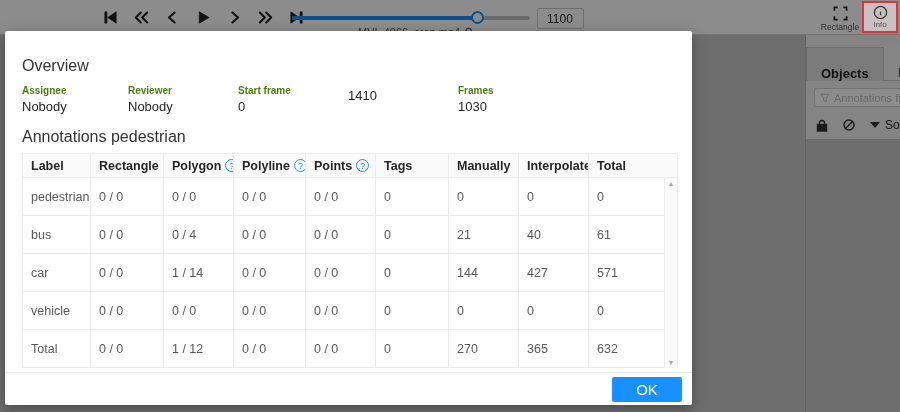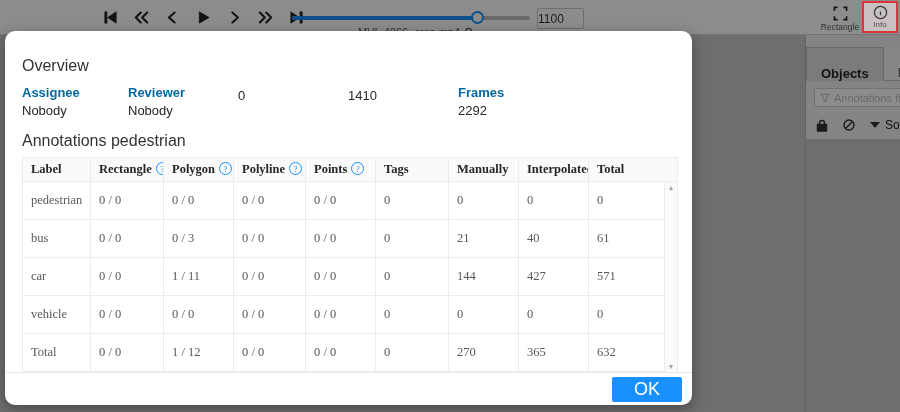--- a/index.html
+++ b/index.html
@@ -9,21 +9,21 @@
   .topbar { position:absolute; top:0; left:0; width:900px; height:35px; background:#ffffff; border-bottom:1px solid #d4d4d4; z-index:1; }
   .controls { position:absolute; left:100px; top:0; height:35px; display:flex; align-items:center; gap:11px; }
   .pbtn { width:20px; height:20px; display:flex; align-items:center; justify-content:center; cursor:pointer; }
   .pbtn svg { width:17px; height:17px; fill:#242424; stroke:#242424; }
   .slider { position:absolute; left:292px; top:15px; width:238px; height:6px; }
   .slider .rail { position:absolute; top:1px; left:0; width:100%; height:4px; background:#c2c2c2; border-radius:2px; }
   .slider .fill { position:absolute; top:1px; left:0; height:4px; background:#1890ff; border-radius:2px; }
   .slider .handle { position:absolute; top:-4px; width:13px; height:13px; margin-left:-7px; background:#fff; border:2px solid #1890ff; border-radius:50%; }
   .filename { position:absolute; left:358px; top:26px; font-size:11px; color:#595959; display:flex; align-items:center; gap:4px; white-space:nowrap; }
   .filename svg { width:11px; height:11px; stroke:#595959; fill:none; }
-  .frameinput { position:absolute; left:537px; top:8px; width:47px; height:21px; border:1px solid #c9c9c9; border-radius:2px; font-size:12px; color:#333; padding-left:0; background:#fff; font-family:"Liberation Sans",sans-serif; }
+  .frameinput { position:absolute; left:537px; top:8px; width:47px; height:21px; border:1px solid #c9c9c9; border-radius:2px; font-size:12px; color:#333; padding-left:9px; background:#fff; font-family:"Liberation Sans",sans-serif; }
   .tbicon { position:absolute; top:4px; width:44px; text-align:center; cursor:pointer; }
   .tbicon svg { width:15px; height:15px; display:block; margin:2px auto 1px; stroke:#262626; fill:none; }
   .tbicon .lbl { font-size:8.5px; color:#595959; }
 
   
   .infobtn { position:absolute; left:862px; top:1px; width:36px; height:32px; border:2px solid #d9363e; background:#c9c1c1; z-index:6; text-align:center; cursor:pointer; }
   .infobtn svg { width:15px; height:15px; display:block; margin:2px auto 0; stroke:#3a3a3a; fill:none; }
   .infobtn .lbl { font-size:8px; color:#5c4f4f; }
 
   
@@ -38,42 +38,42 @@
   .iconrow { position:relative; height:26px; display:flex; align-items:center; gap:14px; padding-left:10px; }
   .iconrow svg { stroke:#333; fill:none; }
   .caret { width:0; height:0; border-left:5px solid transparent; border-right:5px solid transparent; border-top:6px solid #333; }
   .sortlbl { position:absolute; left:79px; top:6px; font-size:12px; color:#262626; white-space:nowrap; }
   .objlist { position:absolute; top:104px; bottom:0; left:0; right:0; background:#c8c8c8; }
 
   
   .mask { position:absolute; inset:0; background:rgba(0,0,0,0.45); z-index:5; }
 
   
-  .modal { position:absolute; left:5px; top:31px; width:687px; height:374px; background:#fff; z-index:10; box-shadow:0 4px 14px rgba(0,0,0,0.35); border-radius:10px; padding:0 17px; }
+  .modal { position:absolute; left:5px; top:31px; width:687px; height:374px; background:#fff; z-index:10; box-shadow:0 4px 14px rgba(0,0,0,0.35); border-radius:2px; padding:0 17px; }
   .ov-title { margin-top:26px; font-size:16px; color:#333; }
   .fields { display:flex; margin-top:10px; }
   .field { flex:none; }
   .field:nth-child(1){width:106px} .field:nth-child(2){width:110px} .field:nth-child(3){width:110px} .field:nth-child(4){width:110px} .field:nth-child(5){width:100px}
-  .field .flbl { font-size:13px; font-weight:bold; color:#0369a1; }
+  .field .flbl { font-size:10px; font-weight:bold; color:#4d7c0f; }
   .field .fval { font-size:13px; color:#262626; margin-top:3px; }
   .stats-title { margin-top:14px; font-size:16px; color:#333; }
 
   .tblwrap { position:relative; margin-top:7px; width:655px; }
   table { border-collapse:collapse; table-layout:fixed; width:655px; }
-  th, td { border:1px solid #ececec; text-align:left; overflow:hidden; white-space:nowrap;font-family:Liberation Serif, serif; }
+  th, td { border:1px solid #ececec; text-align:left; overflow:hidden; white-space:nowrap; }
   th { background:#fafafa; height:24px; font-size:12.5px; font-weight:bold; color:#262626; padding:0 8px; }
   td { height:38px; font-size:12.5px; color:#595959; padding:0 8px; }
   col.c0{width:68px} col.c1{width:73px} col.c2{width:70px} col.c3{width:72px} col.c4{width:70px} col.c5{width:73px} col.c6{width:70px} col.c7{width:70px} col.c8{width:89px}
   .help { display:inline-block; width:13px; height:13px; line-height:12px; border:1px solid #1890ff; border-radius:50%; color:#1890ff; font-size:9px; text-align:center; margin-left:4px; vertical-align:1px; font-weight:normal; cursor:pointer; }
   .tscroll { position:absolute; right:0; top:25px; bottom:0; width:13px; background:#fafafa; border-left:1px solid #ececec; }
   .tscroll .arr { position:absolute; left:0; width:100%; text-align:center; font-size:7px; color:#a6a6a6; }
   .tscroll .up { top:2px; } .tscroll .dn { bottom:2px; }
 
   .mfooter { position:absolute; left:0; right:0; bottom:0; height:33px; border-top:1px solid #e8e8e8; }
-  .okbtn { position:absolute; right:10px; top:4px; width:70px; height:25px; background:#1890ff; color:#fff; border:none; border-radius:2px; font-size:18px; cursor:pointer; font-family:"Liberation Sans",sans-serif; }
+  .okbtn { position:absolute; right:10px; top:4px; width:70px; height:25px; background:#1890ff; color:#fff; border:none; border-radius:2px; font-size:15px; cursor:pointer; font-family:"Liberation Sans",sans-serif; }
 </style>
 </head>
 <body>
 
 <div class="topbar">
   <div class="controls">
     <span class="pbtn">
         <svg viewBox="0 0 24 24">
           <path d="M4 4h3v16H4z"></path>
           <path d="M20 4L8 12l12 8z"></path>
@@ -186,28 +186,29 @@
   <div class="fields">
     <div class="field">
       <div class="flbl">Assignee</div>
       <div class="fval">Nobody</div>
     </div>
     <div class="field">
       <div class="flbl">Reviewer</div>
       <div class="fval">Nobody</div>
     </div>
     <div class="field">
+      <div class="flbl">Start frame</div>
       <div class="fval">0</div>
     </div>
     <div class="field">
       <div class="fval">1410</div>
     </div>
     <div class="field">
       <div class="flbl">Frames</div>
-      <div class="fval">2292</div>
+      <div class="fval">1030</div>
     </div>
   </div>
 
   <div class="stats-title">Annotations pedestrian</div>
 
   <div class="tblwrap">
     <table>
       <colgroup>
           <col class="c0">
           <col class="c1">
@@ -240,32 +241,32 @@
             <td>0 / 0</td>
             <td>0 / 0</td>
             <td>0</td>
             <td>0</td>
             <td>0</td>
             <td>0</td>
         </tr>
         <tr>
           <td>bus</td>
             <td>0 / 0</td>
-            <td>0 / 3</td>
+            <td>0 / 4</td>
             <td>0 / 0</td>
             <td>0 / 0</td>
             <td>0</td>
             <td>21</td>
             <td>40</td>
             <td>61</td>
         </tr>
         <tr>
           <td>car</td>
             <td>0 / 0</td>
-            <td>1 / 11</td>
+            <td>1 / 14</td>
             <td>0 / 0</td>
             <td>0 / 0</td>
             <td>0</td>
             <td>144</td>
             <td>427</td>
             <td>571</td>
         </tr>
         <tr>
           <td>vehicle</td>
             <td>0 / 0</td>

